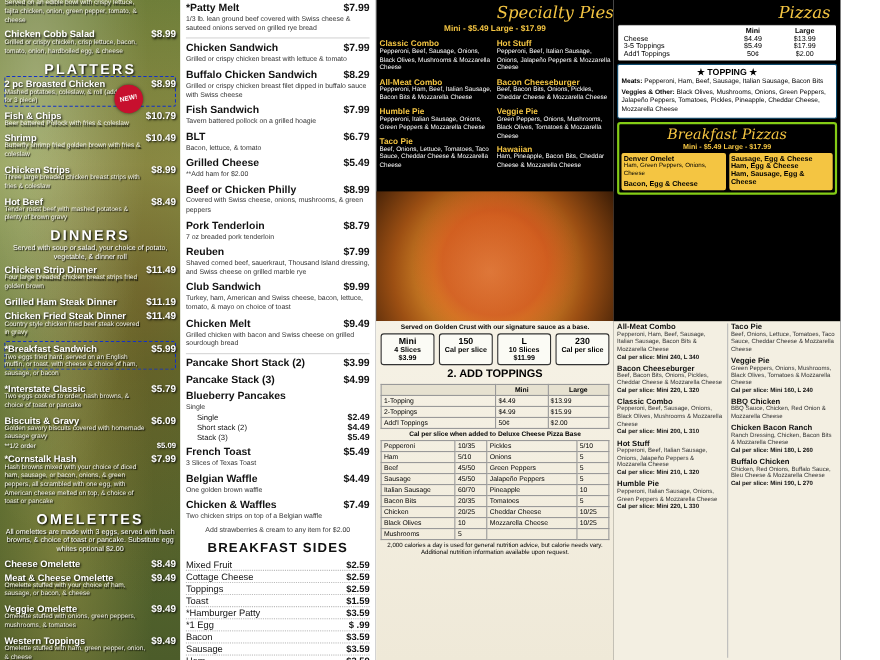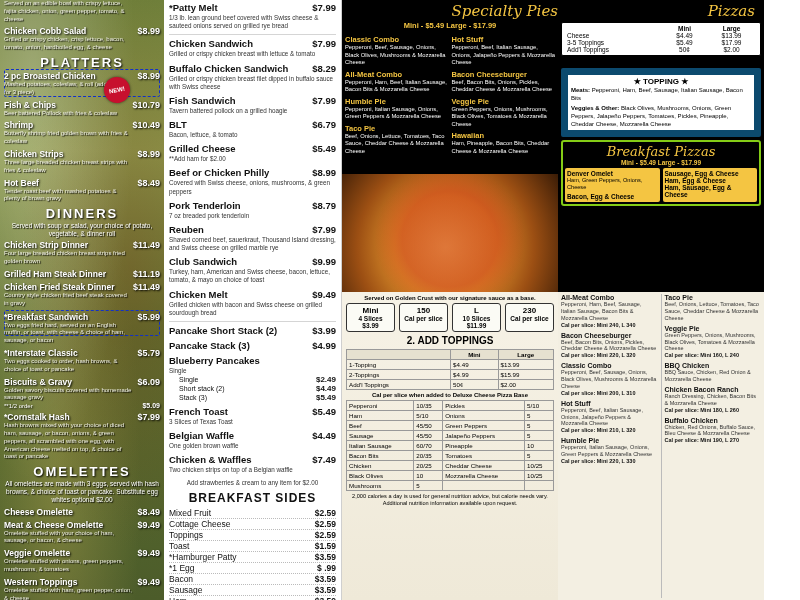--- a/index.html
+++ b/index.html
@@ -135,22 +135,22 @@
     color:#f4c542; font-family:"DejaVu Serif", serif; font-style:italic;
     font-size:15px; text-align:right; padding-right:6px; text-shadow:1px 1px 2px #000;
   }
   .c4-price-tbl { width:100%; border-collapse:collapse; font-size:6.5px; color:#000; }
   .c4-price-tbl td { padding:0 2px; }
   .c4-cheesebox {
     background:#ffffff; border:1px solid #000; border-radius:2px; padding:2px 3px;
     font-size:6.5px; color:#000;
   }
   .c4-topbox {
-    background:#ffffff; border:7px solid #0c4a6e; border-radius:2px; padding:2px 3px;
-    font-size:6px; color:#000; margin-top:12px; line-height:1.3;
+    background:#ffffff; border:1px solid #0c4a6e; border-radius:2px; padding:2px 3px;
+    font-size:6px; color:#000; margin-top:2px; line-height:1.3;
   }
   .c4-topbox .t { text-align:center; font-weight:bold; font-size:8px; }
   .c4-bfast {
     background:#000; border:2px solid #84cc16; border-radius:3px;
     margin-top:3px; padding:2px;
   }
   .c4-bfast .ttl {
     color:#f4c542; font-family:"DejaVu Serif", serif; font-style:italic;
     font-size:13px; text-align:center;
   }

